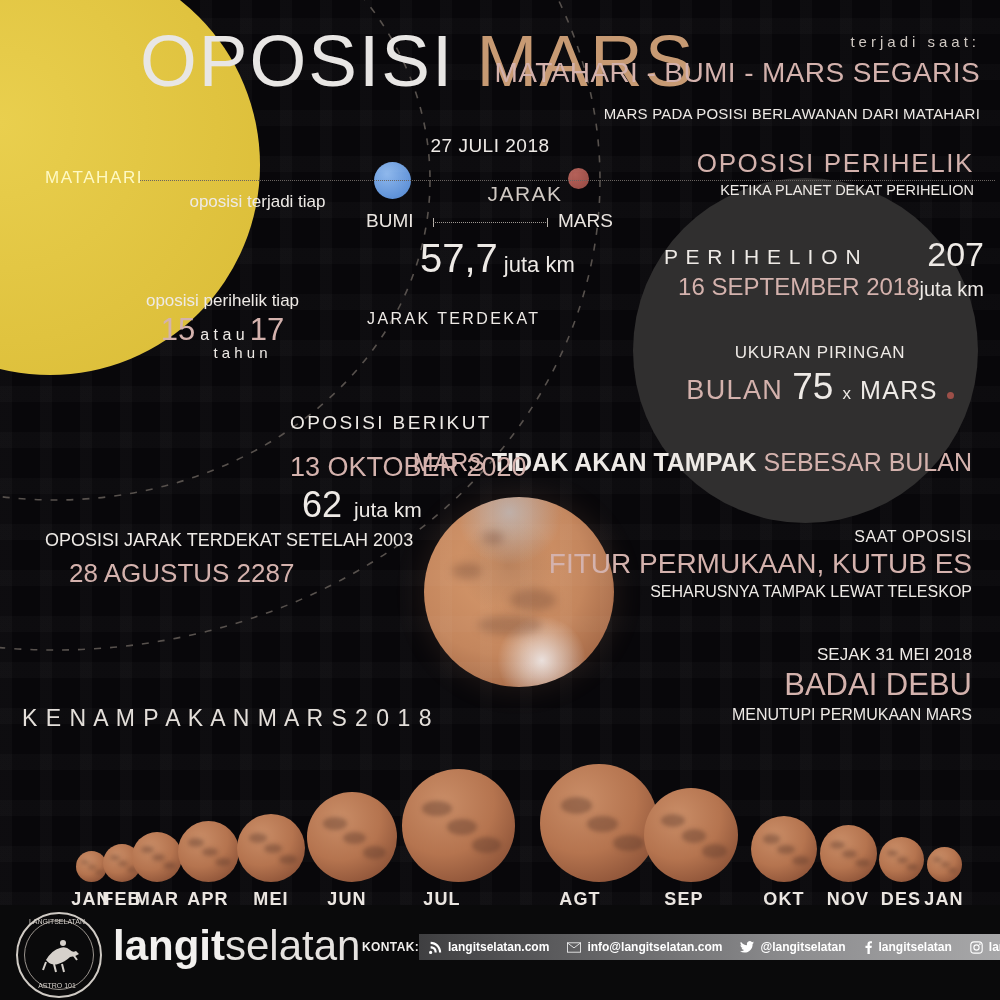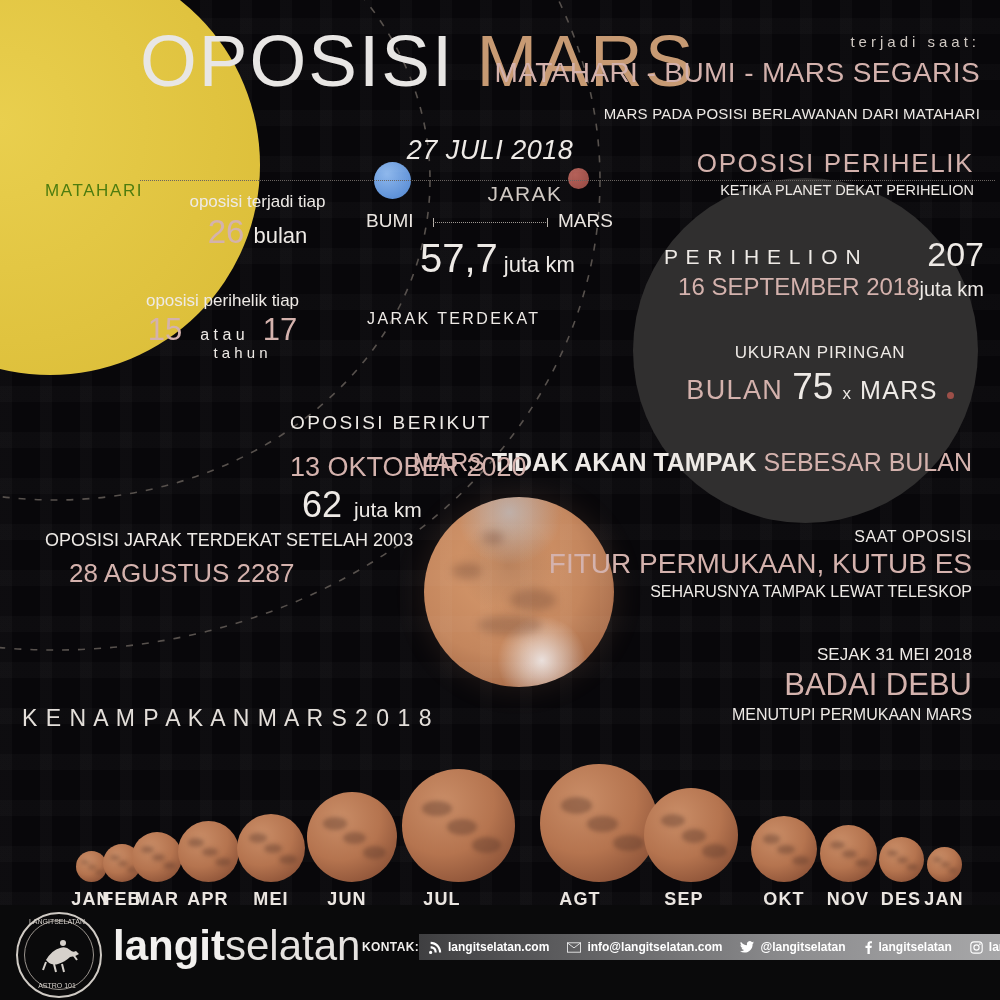--- a/index.html
+++ b/index.html
@@ -18,21 +18,21 @@
         rgba(255,255,255,0.018) 0px, rgba(255,255,255,0.018) 16px,
         rgba(255,255,255,0) 16px, rgba(255,255,255,0) 46px);
     pointer-events:none;z-index:1;}
 
   .layer{position:absolute;inset:0;}
   .z2{z-index:2}.z3{z-index:3}.z4{z-index:4}.z5{z-index:5}.z6{z-index:6}
 
   
   .sun{position:absolute;left:-160px;top:-45px;width:420px;height:420px;border-radius:50%;
        background:radial-gradient(circle at 38% 40%,#e9cf4e 0%,#e0c33f 60%,#d9bb35 100%);}
-  .sun-label{position:absolute;left:45px;top:168px;color:#4d7c0f;font-size:17px;letter-spacing:1.6px;margin-top:13px;}
+  .sun-label{position:absolute;left:45px;top:168px;color:#fef9c3;font-size:17px;letter-spacing:1.6px;}
 
   
   .orbits{position:absolute;left:0;top:0;width:1000px;height:1000px;}
 
   
   .title{position:absolute;left:140px;top:24px;font-size:73px;font-weight:300;
          letter-spacing:2px;line-height:1;white-space:nowrap;}
   .title .t1{color:#e8e6e4;}
   .title .t2{color:#c79a73;}
 
@@ -152,38 +152,34 @@
       <span style="width:7px;height:7px;border-radius:50%;background:#9c4f48;display:inline-block;"></span>
     </div>
   </div>
 
   <div class="blk rt z5" style="right:28px;top:448px;width:560px;font-size:25px;">
     <span class="c-rose">MARS </span><span class="c-white" style="font-weight:700;">TIDAK AKAN TAMPAK</span><span class="c-rose"> SEBESAR BULAN</span>
   </div>
 
   <div class="blk ctr z5" style="left:170px;top:192px;width:175px;">
     <div class="c-white" style="font-size:17px;">oposisi terjadi tiap</div>
-    <div style="display:flex;align-items:baseline;justify-content:center;gap:9px;margin-top:1px;">
-      <span class="c-rose" style="font-size:33px;font-weight:300;">26</span>
-      <span class="c-white" style="font-size:22px;font-weight:300;">bulan</span>
-    </div>
   </div>
 
   <div class="blk ctr z5" style="left:130px;top:291px;width:185px;">
     <div class="c-white" style="font-size:17px;">oposisi perihelik tiap</div>
-    <div style="display:flex;align-items:baseline;justify-content:center;gap:18px;margin-top:1px;">
+    <div style="display:flex;align-items:baseline;justify-content:center;gap:5px;margin-top:1px;">
       <span class="c-rose" style="font-size:31px;font-weight:300;">15</span>
       <span class="c-white" style="font-size:16px;">a t a u</span>
       <span class="c-rose" style="font-size:31px;font-weight:300;">17</span>
     </div>
     <div class="c-white" style="font-size:15px;margin-top:-4px;padding-left:36px;">t a h u n</div>
   </div>
 
   <div class="blk ctr z5" style="left:370px;top:135px;width:240px;">
-    <div class="c-white" style="font-size:27px;letter-spacing:.5px;font-style:italic;">27 JULI 2018</div>
+    <div class="c-white" style="font-size:19px;letter-spacing:.5px;">27 JULI 2018</div>
   </div>
   <div class="blk ctr z5" style="left:400px;top:182px;width:250px;">
     <div class="c-dim" style="font-size:21px;letter-spacing:1.5px;">JARAK</div>
   </div>
 
   <div class="z5">
       <div class="dot-earth"></div>
     </div>
   <div class="z5">
       <div class="dot-mars"></div>

